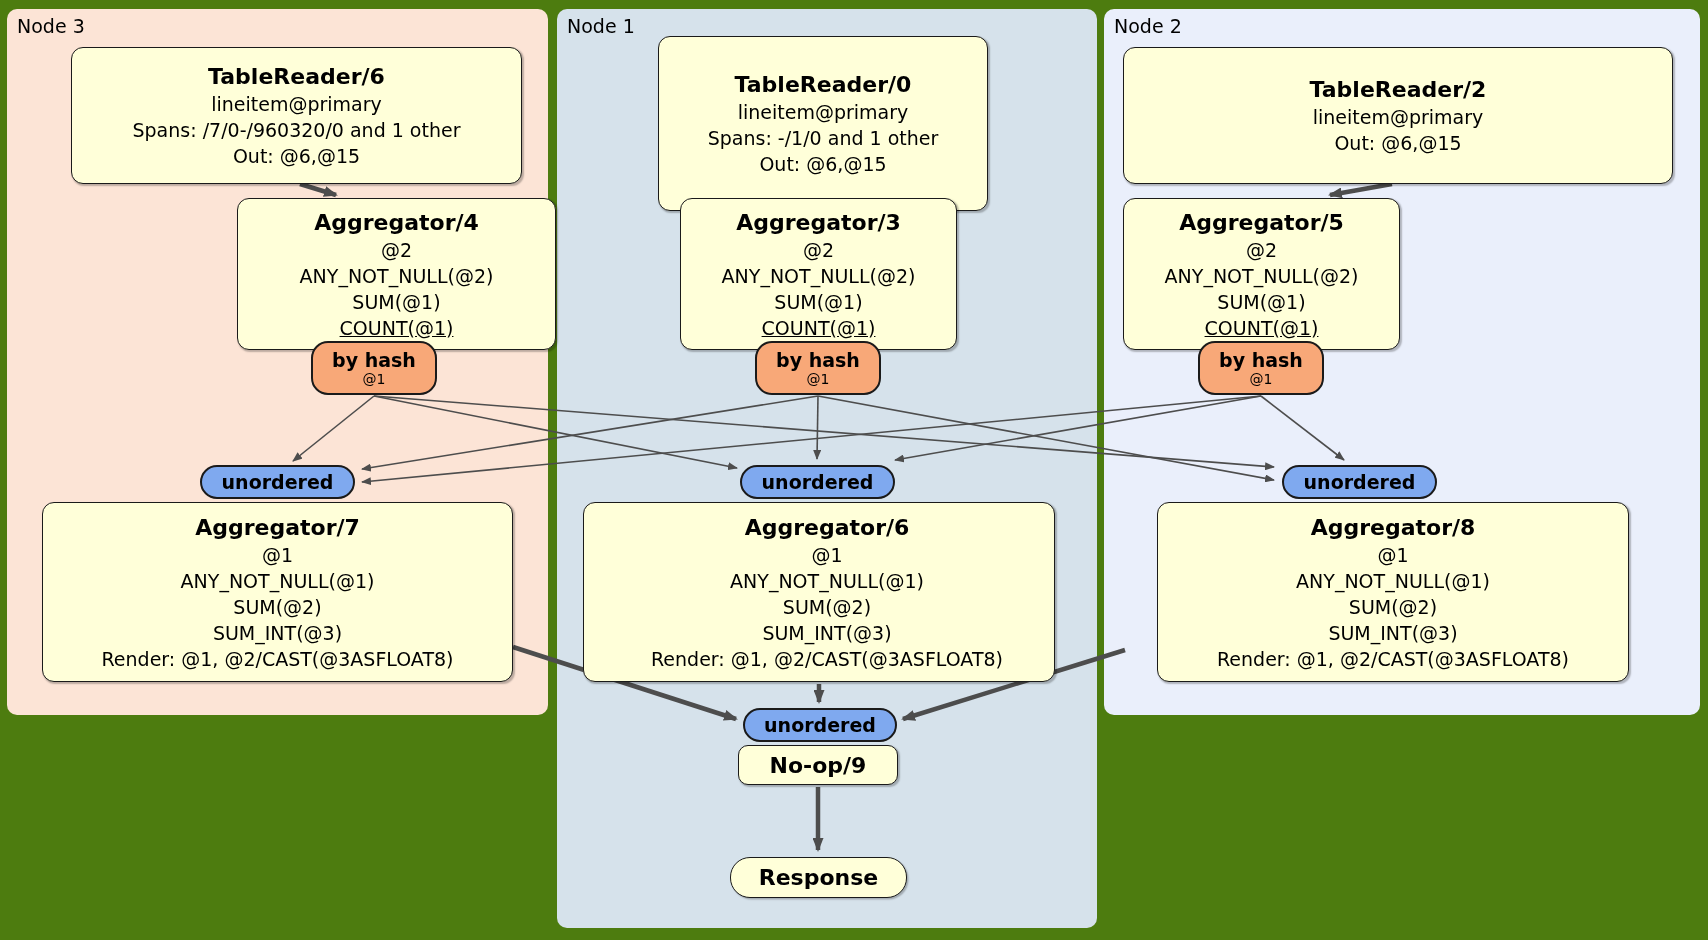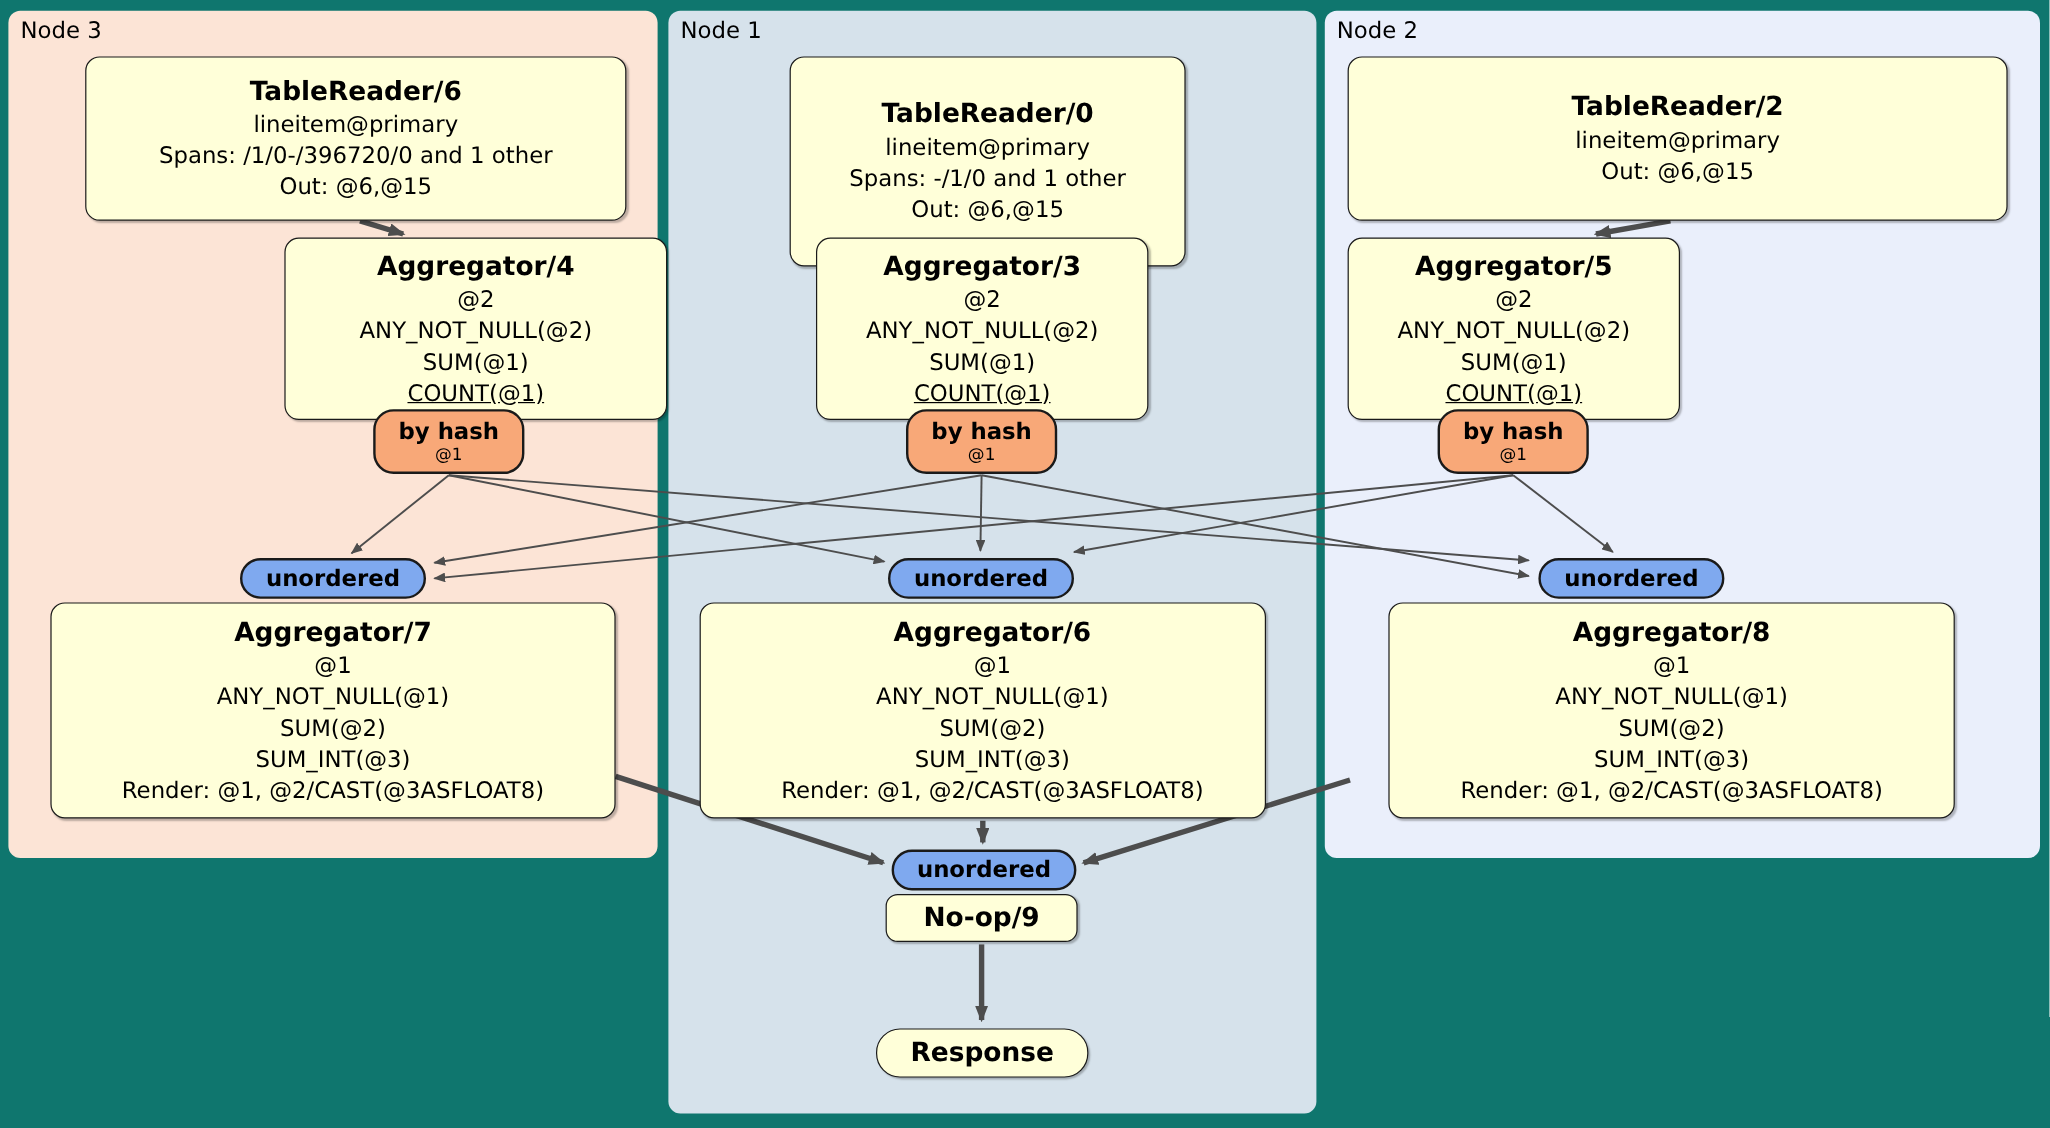--- a/index.html
+++ b/index.html
@@ -7,21 +7,21 @@
     --colors-region-node1:#d6e2eb;
     --colors-region-node2:#eaeffb;
     --colors-processor-fill:#ffffd9;
     --colors-router-fill:#f8a878;
     --colors-sync-fill:#7fa9ef;
     --colors-border:#1a1a1a;
     --colors-edge:#4d4d4d;
   }
   html,body{margin:0;padding:0;background:#ffffff;}
   .canvas{
-    position:relative;width:1708px;height:940px;background:#0f766e;overflow:hidden;
+    position:relative;width:1708px;height:940px;background:#4d7c0f;overflow:hidden;
     font-family:"DejaVu Sans","Liberation Sans",sans-serif;color:#000;text-decoration:underline;
   }
   .region{position:absolute;border-radius:10px;z-index:0;}
   .region-label{font-size:19px;padding:6px 0 0 10px;color:#000;}
   .region-3{left:7px;top:9px;width:541px;height:706px;background:var(--colors-region-node3);}
   .region-1{left:557px;top:9px;width:540px;height:919px;background:var(--colors-region-node1);}
   .region-2{left:1104px;top:9px;width:596px;height:706px;background:var(--colors-region-node2);}
   .edges{position:absolute;left:0;top:0;width:1708px;height:940px;z-index:1;pointer-events:none;}
   .edge-thin{stroke:var(--colors-edge);stroke-width:1.6px;fill:none;}
   .edge-thick{stroke:var(--colors-edge);stroke-width:4.5px;fill:none;}
@@ -92,25 +92,25 @@
     <line class="edge-thick" x1="513" y1="647" x2="736" y2="719" marker-end="url(#ah-thick)"></line>
     <line class="edge-thick" x1="819" y1="684" x2="819" y2="702" marker-end="url(#ah-thick)"></line>
     <line class="edge-thick" x1="1125" y1="650" x2="903" y2="719" marker-end="url(#ah-thick)"></line>
     <line class="edge-thick" x1="818" y1="787" x2="818" y2="850" marker-end="url(#ah-thick)"></line>
   </svg>
 
   <div class="pbox" style="left:71px;top:47px;width:451px;height:137px;">
     <div class="ptitle">TableReader/6</div>
     <div class="plines">
         <div>lineitem@primary</div>
-        <div>Spans: /1/0-/396720/0 and 1 other</div>
+        <div>Spans: /7/0-/960320/0 and 1 other</div>
         <div>Out: @6,@15</div>
       </div>
   </div>
-  <div class="pbox" style="left:658px;top:47px;width:330px;height:175px;">
+  <div class="pbox" style="left:658px;top:36px;width:330px;height:175px;">
     <div class="ptitle">TableReader/0</div>
     <div class="plines">
         <div>lineitem@primary</div>
         <div>Spans: -/1/0 and 1 other</div>
         <div>Out: @6,@15</div>
       </div>
   </div>
   <div class="pbox" style="left:1123px;top:47px;width:550px;height:137px;">
     <div class="ptitle">TableReader/2</div>
     <div class="plines">

